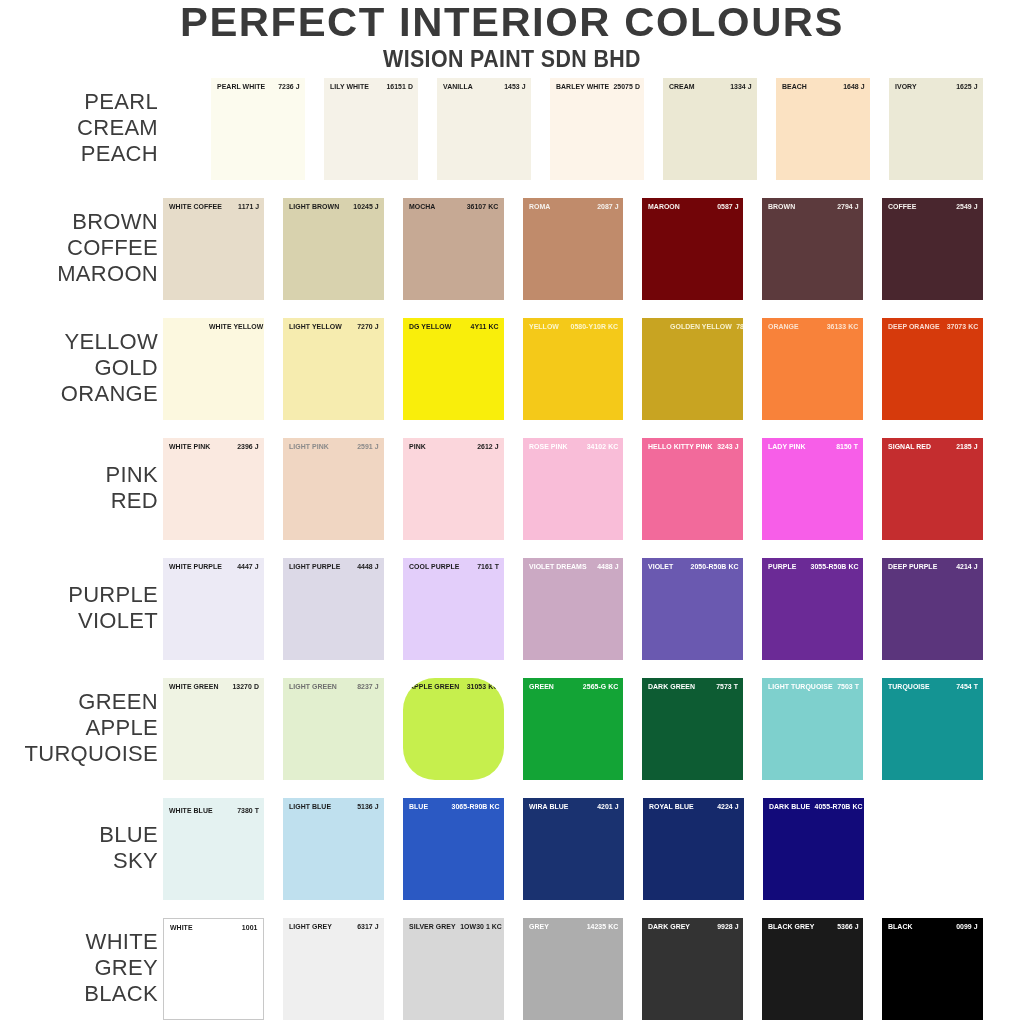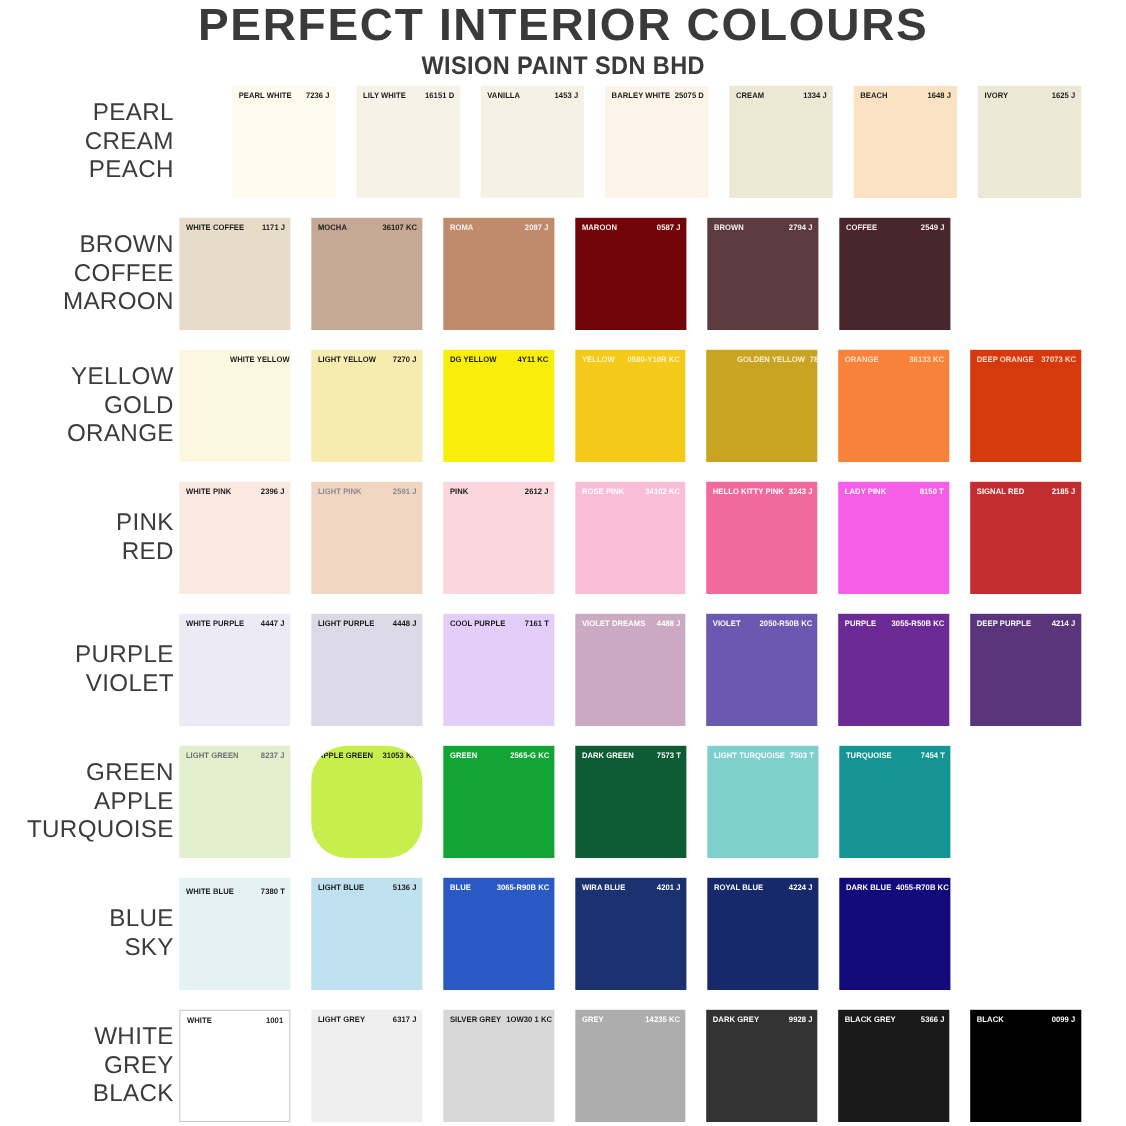--- a/index.html
+++ b/index.html
@@ -185,20 +185,26 @@
           <span>COFFEE</span>
           <span>MAROON</span>
         </div>
         <div class="swatches">
           <div class="swatch" style="background: rgb(230, 220, 201);">
             <div class="swatch-caption" style="color: rgb(26, 26, 26);">
               <span class="swatch-name">WHITE COFFEE</span>
               <span class="swatch-code">1171 J</span>
             </div>
           </div>
+          <div class="swatch" style="background: rgb(216, 210, 174);">
+            <div class="swatch-caption" style="color: rgb(26, 26, 26);">
+              <span class="swatch-name">LIGHT BROWN</span>
+              <span class="swatch-code">10245 J</span>
+            </div>
+          </div>
           <div class="swatch" style="background: rgb(198, 169, 148);">
             <div class="swatch-caption" style="color: rgb(26, 26, 26);">
               <span class="swatch-name">MOCHA</span>
               <span class="swatch-code">36107 KC</span>
             </div>
           </div>
           <div class="swatch" style="background: rgb(192, 139, 107);">
             <div class="swatch-caption" style="color: rgb(245, 242, 238);">
               <span class="swatch-name">ROMA</span>
               <span class="swatch-code">2087 J</span>
@@ -375,20 +381,26 @@
           </div>
         </div>
       </div>
       <div class="row">
         <div class="row-label">
           <span>GREEN</span>
           <span>APPLE</span>
           <span>TURQUOISE</span>
         </div>
         <div class="swatches">
+          <div class="swatch" style="background: rgb(239, 243, 227);">
+            <div class="swatch-caption" style="color: rgb(26, 26, 26);">
+              <span class="swatch-name">WHITE GREEN</span>
+              <span class="swatch-code">13270 D</span>
+            </div>
+          </div>
           <div class="swatch" style="background: rgb(226, 239, 207);">
             <div class="swatch-caption" style="color: rgb(111, 111, 111);">
               <span class="swatch-name">LIGHT GREEN</span>
               <span class="swatch-code">8237 J</span>
             </div>
           </div>
           <div class="swatch" style="background: rgb(198, 239, 77); border-radius: 32px;">
             <div class="swatch-caption" style="color: rgb(26, 26, 26);">
               <span class="swatch-name">APPLE GREEN</span>
               <span class="swatch-code">31053 KC</span>

